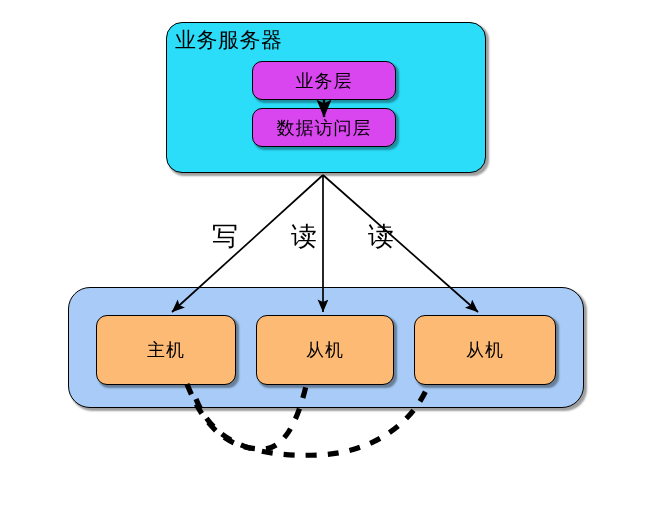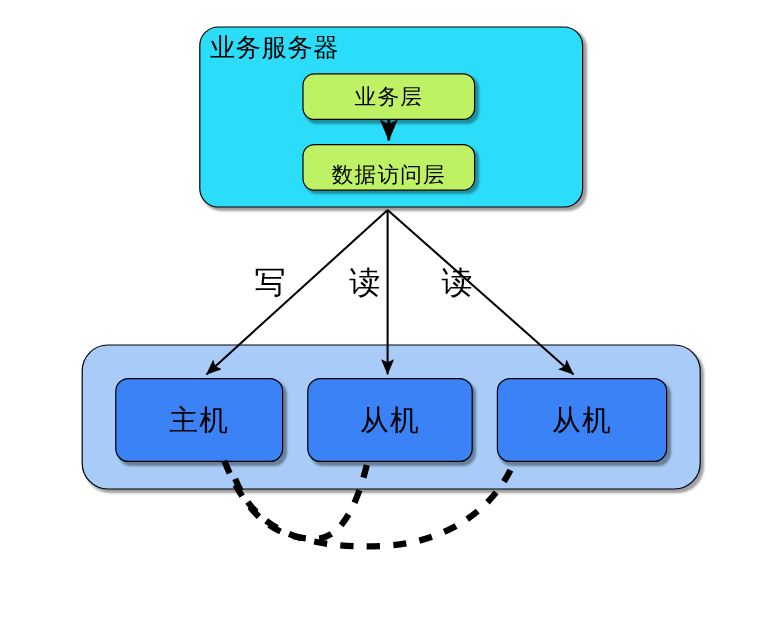--- a/index.html
+++ b/index.html
@@ -54,54 +54,53 @@
     position: absolute;
     left: 8px;
     top: 4px;
     font-size: 21px;
     line-height: 26px;
     letter-spacing: 0.5px;
     white-space: nowrap;
   }
   
   .layer-box {
-    background: #bef264;
+    background: #d946ef;
     border-radius: 10px;
     font-size: 18px;
     letter-spacing: 1px;
     box-shadow: 2.5px 2.5px 2px rgba(0,0,0,0.35);
   }
   #biz-layer {
     left: 252px;
     top: 61px;
     width: 144px;
     height: 39px;
   }
   #data-layer {
     left: 252px;
-    top: 120px;
+    top: 108px;
     width: 144px;
     height: 39px;
-    align-items: flex-end;
   }
   
   #db-cluster {
     left: 68px;
     top: 287px;
     width: 516px;
     height: 121px;
     background: #A8CCF7;
     border-radius: 22px;
     display: block;
   }
   
   .db-node {
-    background: #3b82f6;
+    background: #fdba74;
     border-radius: 11px;
-    font-size: 24px;
+    font-size: 18px;
     letter-spacing: 1px;
     height: 70px;
     top: 315px;
   }
   #db-master { left: 96px;  width: 140px; }
   #db-slave-1 { left: 256px; width: 138px; }
   #db-slave-2 { left: 414px; width: 142px; }
 
   
   .edge-label {

